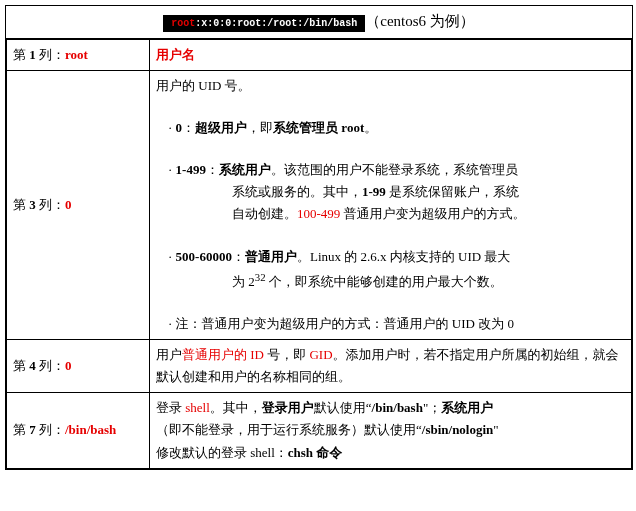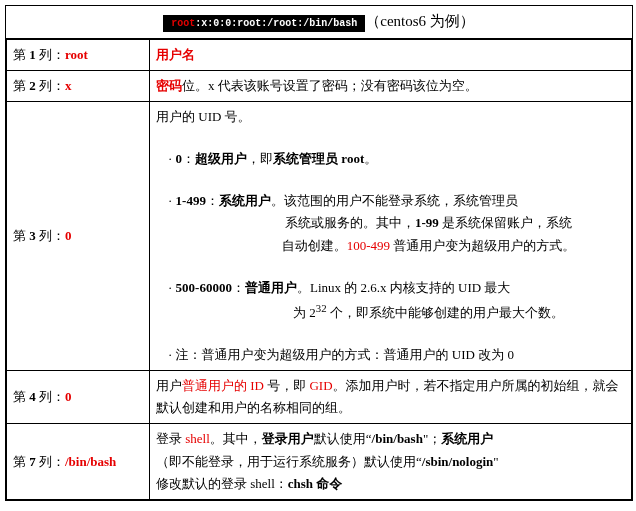--- a/index.html
+++ b/index.html
@@ -46,43 +46,39 @@
     line-height: 1.7;
   }
   td.lcol {
     width: 130px;
     white-space: nowrap;
     margin-left: 26px;
   }
   .red { color: #e60000; }
   .b { font-weight: bold; }
   .indent1 { padding-left: 12px; margin-top: 20px; }
-  .indent2 { padding-left: 76px; text-align: center; }
+  .indent2 { padding-left: 76px; }
 </style>
 </head>
 <body>
 
 <div class="outer">
 
   <div class="header">
     <span class="code-box"><span class="r">root</span><span>:x:0:0:root:/root:/bin/bash</span></span><span class="caption">（centos6 为例）</span>
   </div>
 
   <table>
 
     <tbody>
         <tr>
       <td class="lcol"><span>第 </span><span class="b">1</span><span> 列：</span><span class="b red">root</span></td>
       <td><span class="b red">用户名</span></td>
     </tr>
 
-    <tr>
-      <td class="lcol"><span>第 </span><span class="b">2</span><span> 列：</span><span class="b red">x</span></td>
-      <td><span class="b red">密码</span><span>位。x 代表该账号设置了密码；没有密码该位为空。</span></td>
-    </tr>
 
     <tr>
       <td class="lcol"><span>第 </span><span class="b">3</span><span> 列：</span><span class="b red">0</span></td>
       <td>
         <div>用户的 UID 号。</div>
         <div class="indent1"><span>· </span><span class="b">0</span><span>：</span><span class="b">超级用户</span><span>，即</span><span class="b">系统管理员 root</span><span>。</span></div>
         <div class="indent1"><span>· </span><span class="b">1-499</span><span>：</span><span class="b">系统用户</span><span>。该范围的用户不能登录系统，系统管理员</span></div>
         <div class="indent2"><span>系统或服务的。其中，</span><span class="b">1-99</span><span> 是系统保留账户，系统</span></div>
         <div class="indent2"><span>自动创建。</span><span class="red">100-499</span><span> 普通用户变为超级用户的方式。</span></div>
         <div class="indent1"><span>· </span><span class="b">500-60000</span><span>：</span><span class="b">普通用户</span><span>。Linux 的 2.6.x 内核支持的 UID 最大</span></div>

